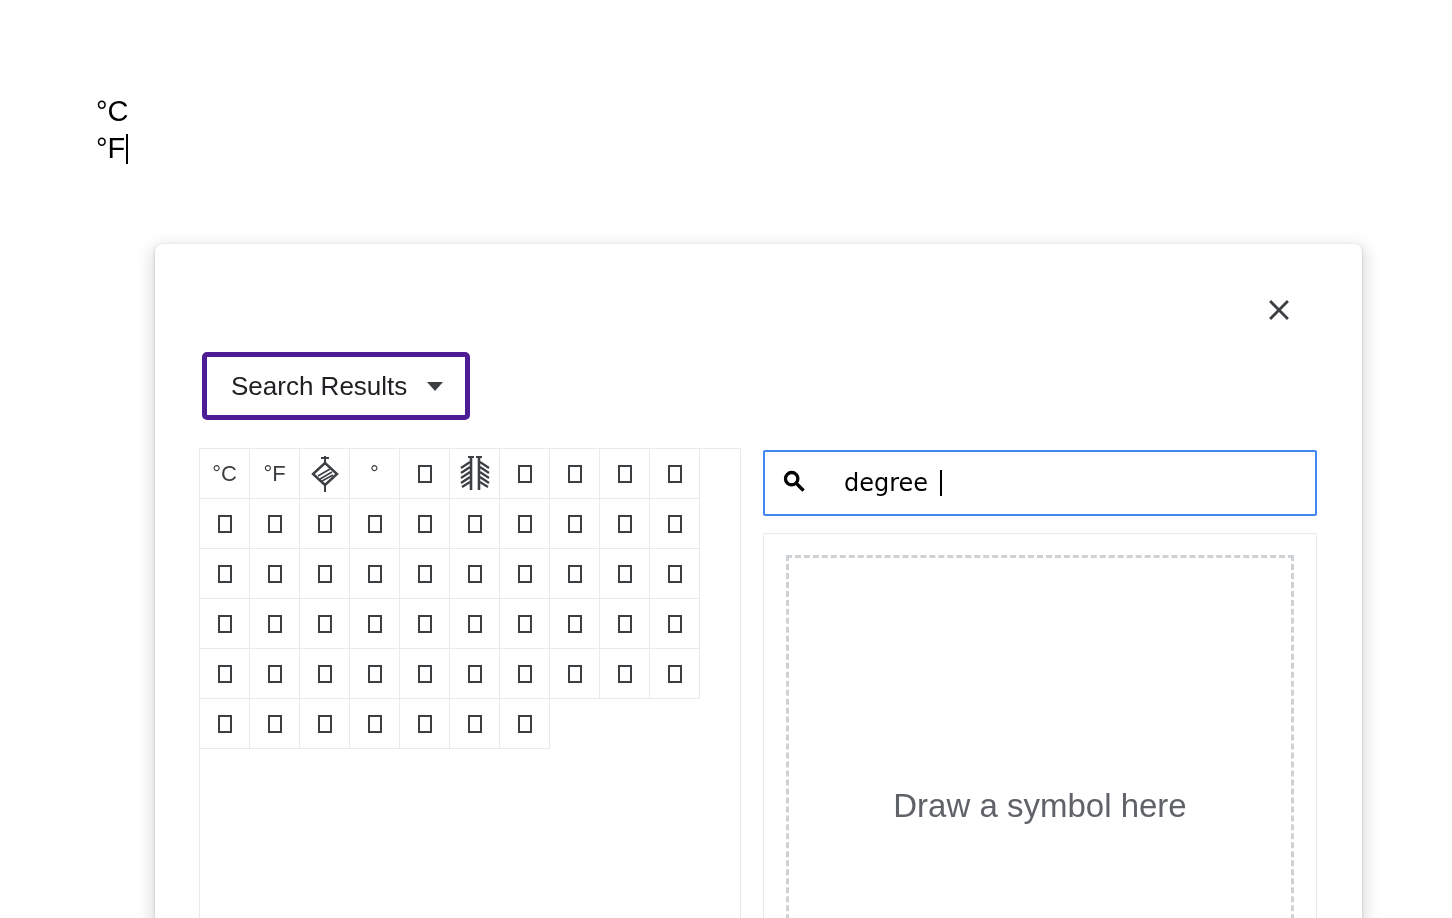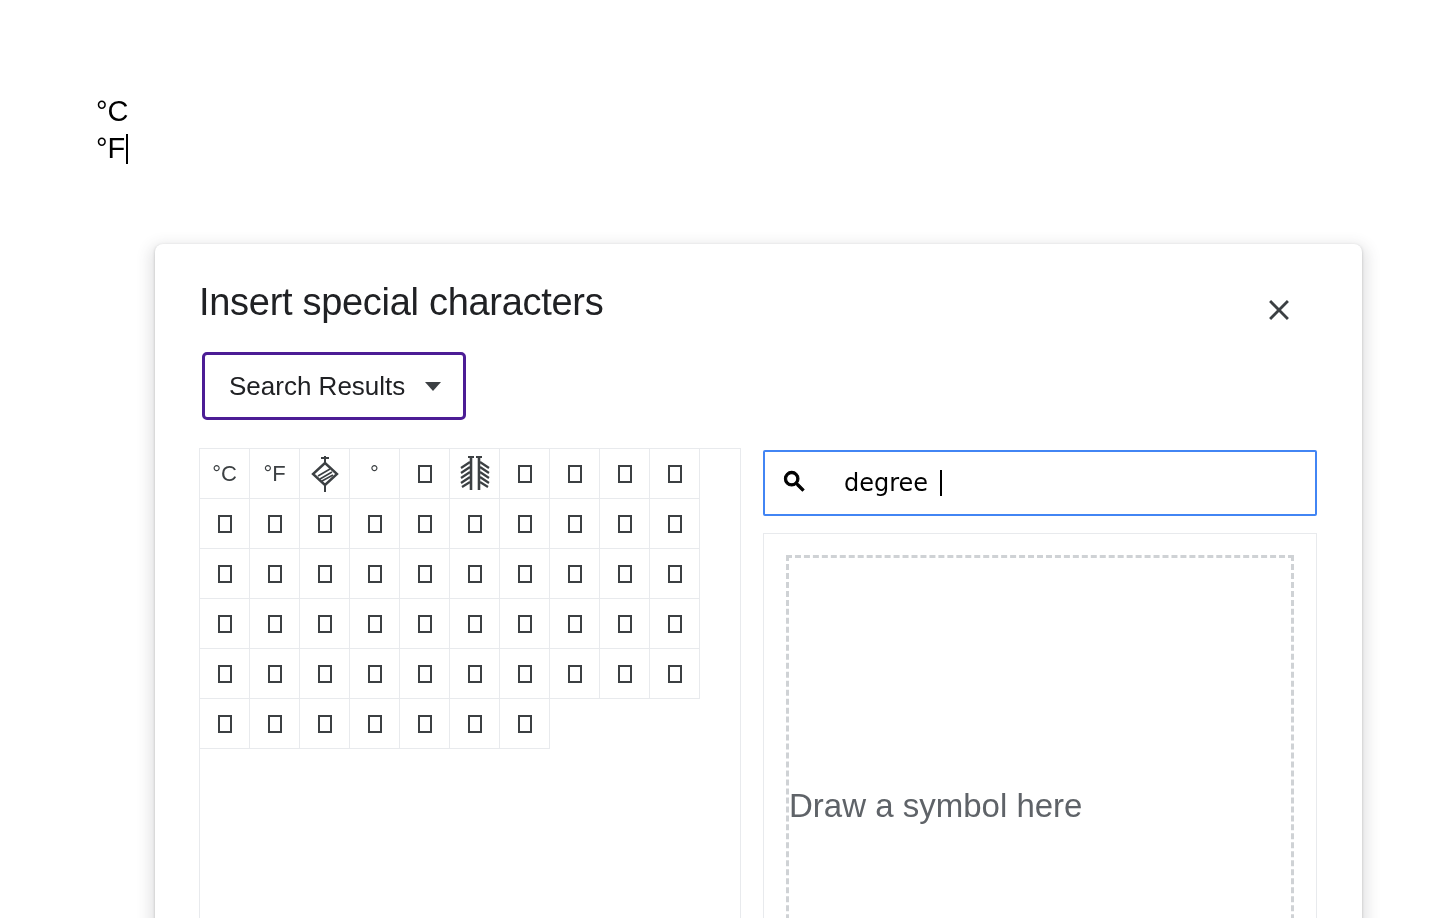--- a/index.html
+++ b/index.html
@@ -94,21 +94,21 @@
     left: 47px;
     top: 108px;
     height: 68px;
     min-width: 205px;
     box-sizing: border-box;
     padding: 0 22px 0 24px;
     display: flex;
     align-items: center;
     gap: 20px;
     background: #ffffff;
-    border: 3px solid #4c1d95;
+    border: 5px solid #4c1d95;
     border-radius: 5px;
     cursor: pointer;
   }
   .category-dropdown-label {
     font-size: 26px;
     color: #202124;
     white-space: nowrap;
   }
   .chevron-down {
     width: 0;
@@ -224,38 +224,38 @@
     right: 22px;
     bottom: -40px;
     border: 3px dashed #cfd2d5;
     box-sizing: border-box;
   }
   .draw-hint {
     position: absolute;
     left: 0;
     right: 0;
     top: 229px;
+    text-align: center;
     font-size: 33px;
     color: #5f6368;
     white-space: nowrap;
   }
 </style>
 </head>
 <body>
 
 <div id="root">
 
   <div class="doc-layer">
     <div class="doc-line doc-line-1">°C</div>
     <div class="doc-line doc-line-2"><span>°F</span><span class="text-caret"></span></div>
   </div>
 
   <div class="dialog">
 
-    <div class="dialog-title">Insert special characters</div>
 
     <div class="close-button">
       <span>
         <svg width="34" height="34" viewBox="0 0 24 24" aria-hidden="true">
           <path d="M19 6.41 17.59 5 12 10.59 6.41 5 5 6.41 10.59 12 5 17.59 6.41 19 12 13.41 17.59 19 19 17.59 13.41 12z" fill="#3c4043"></path>
         </svg>
       </span>
     </div>
 
     <div class="category-dropdown">

